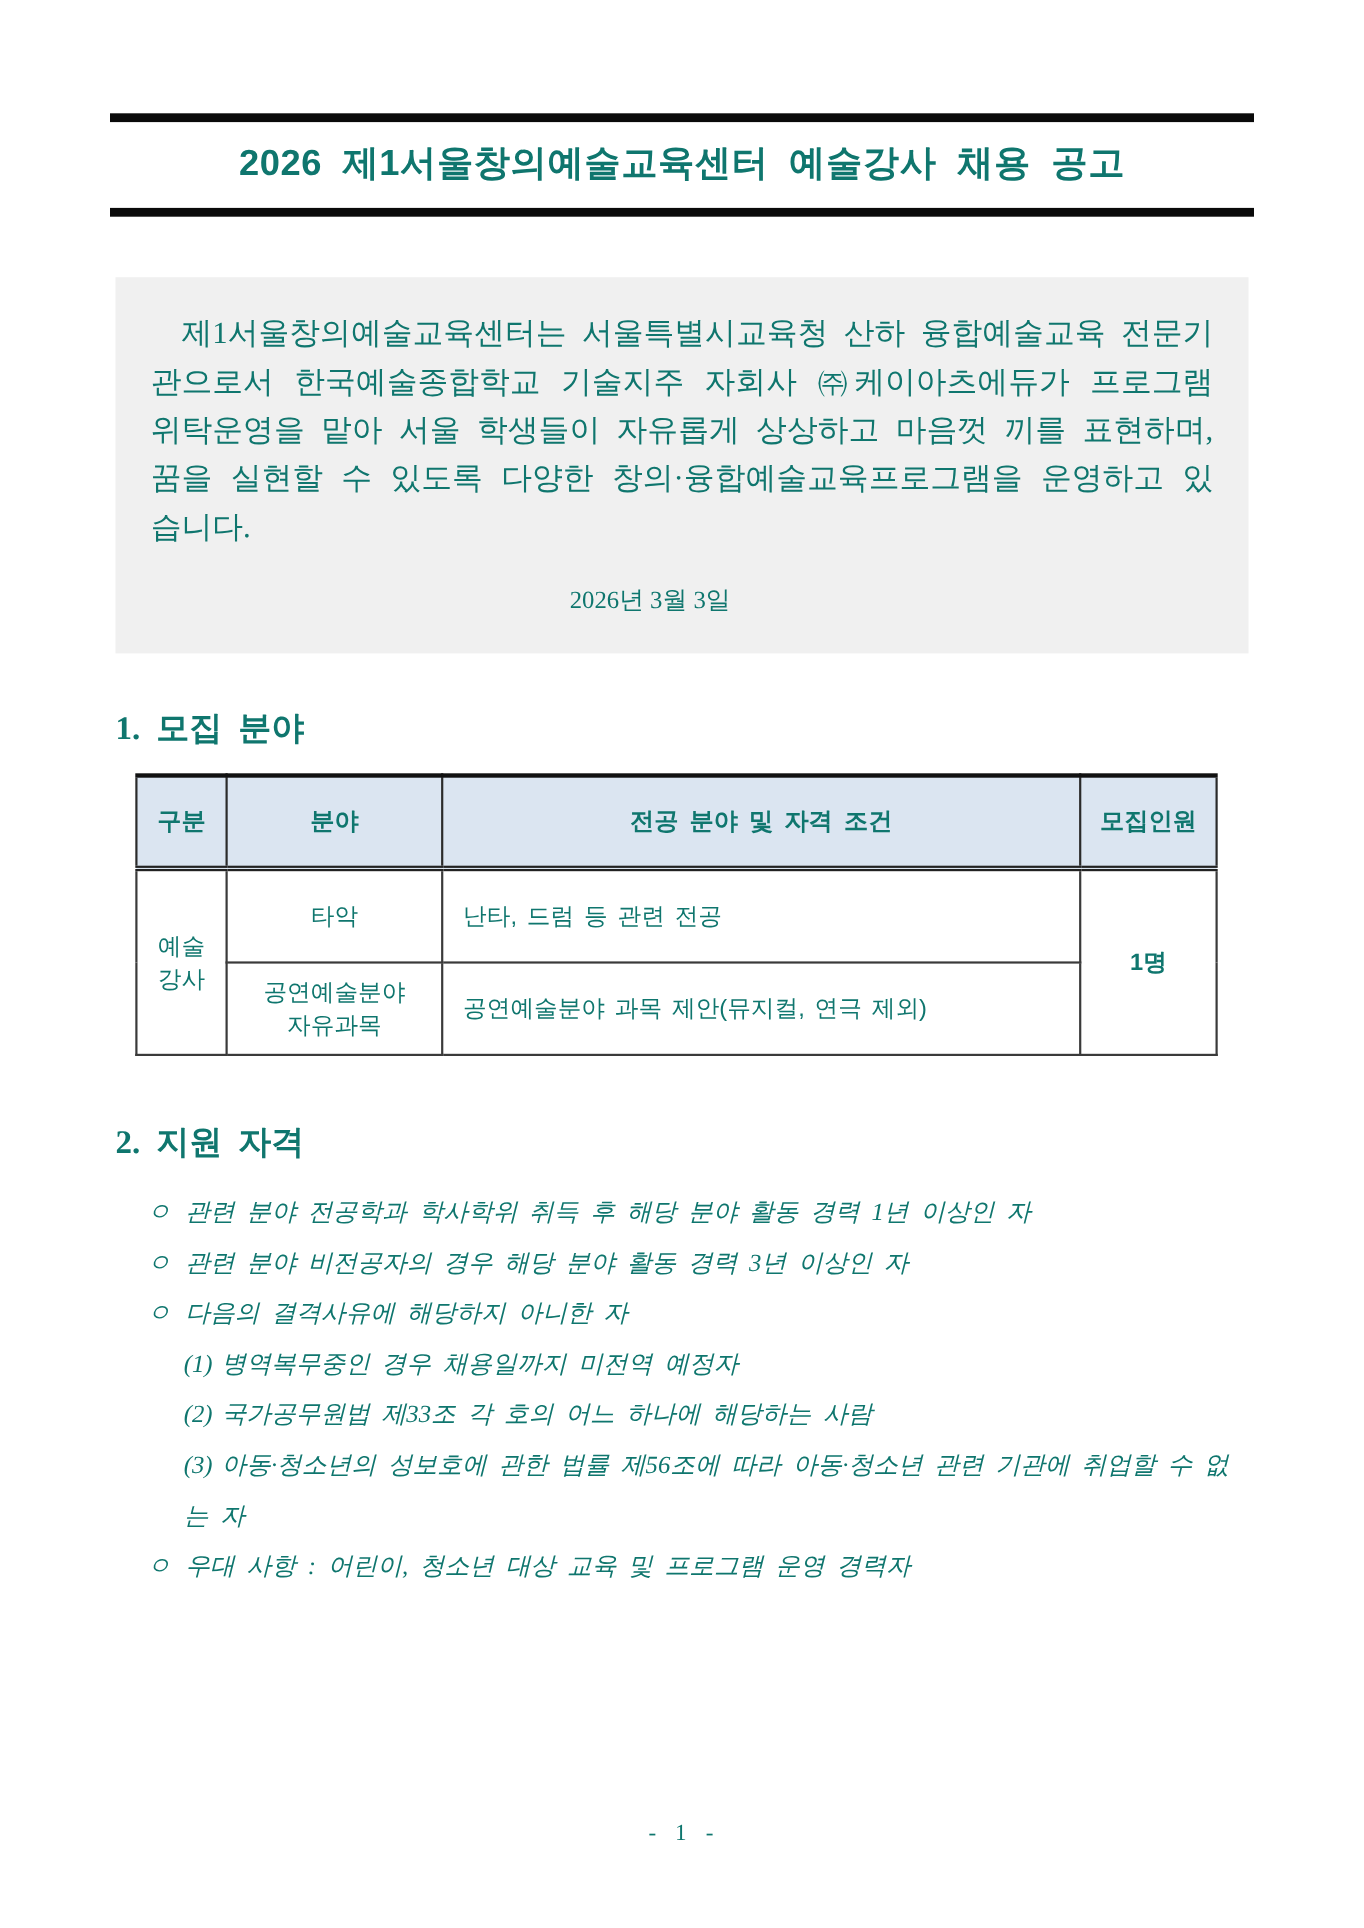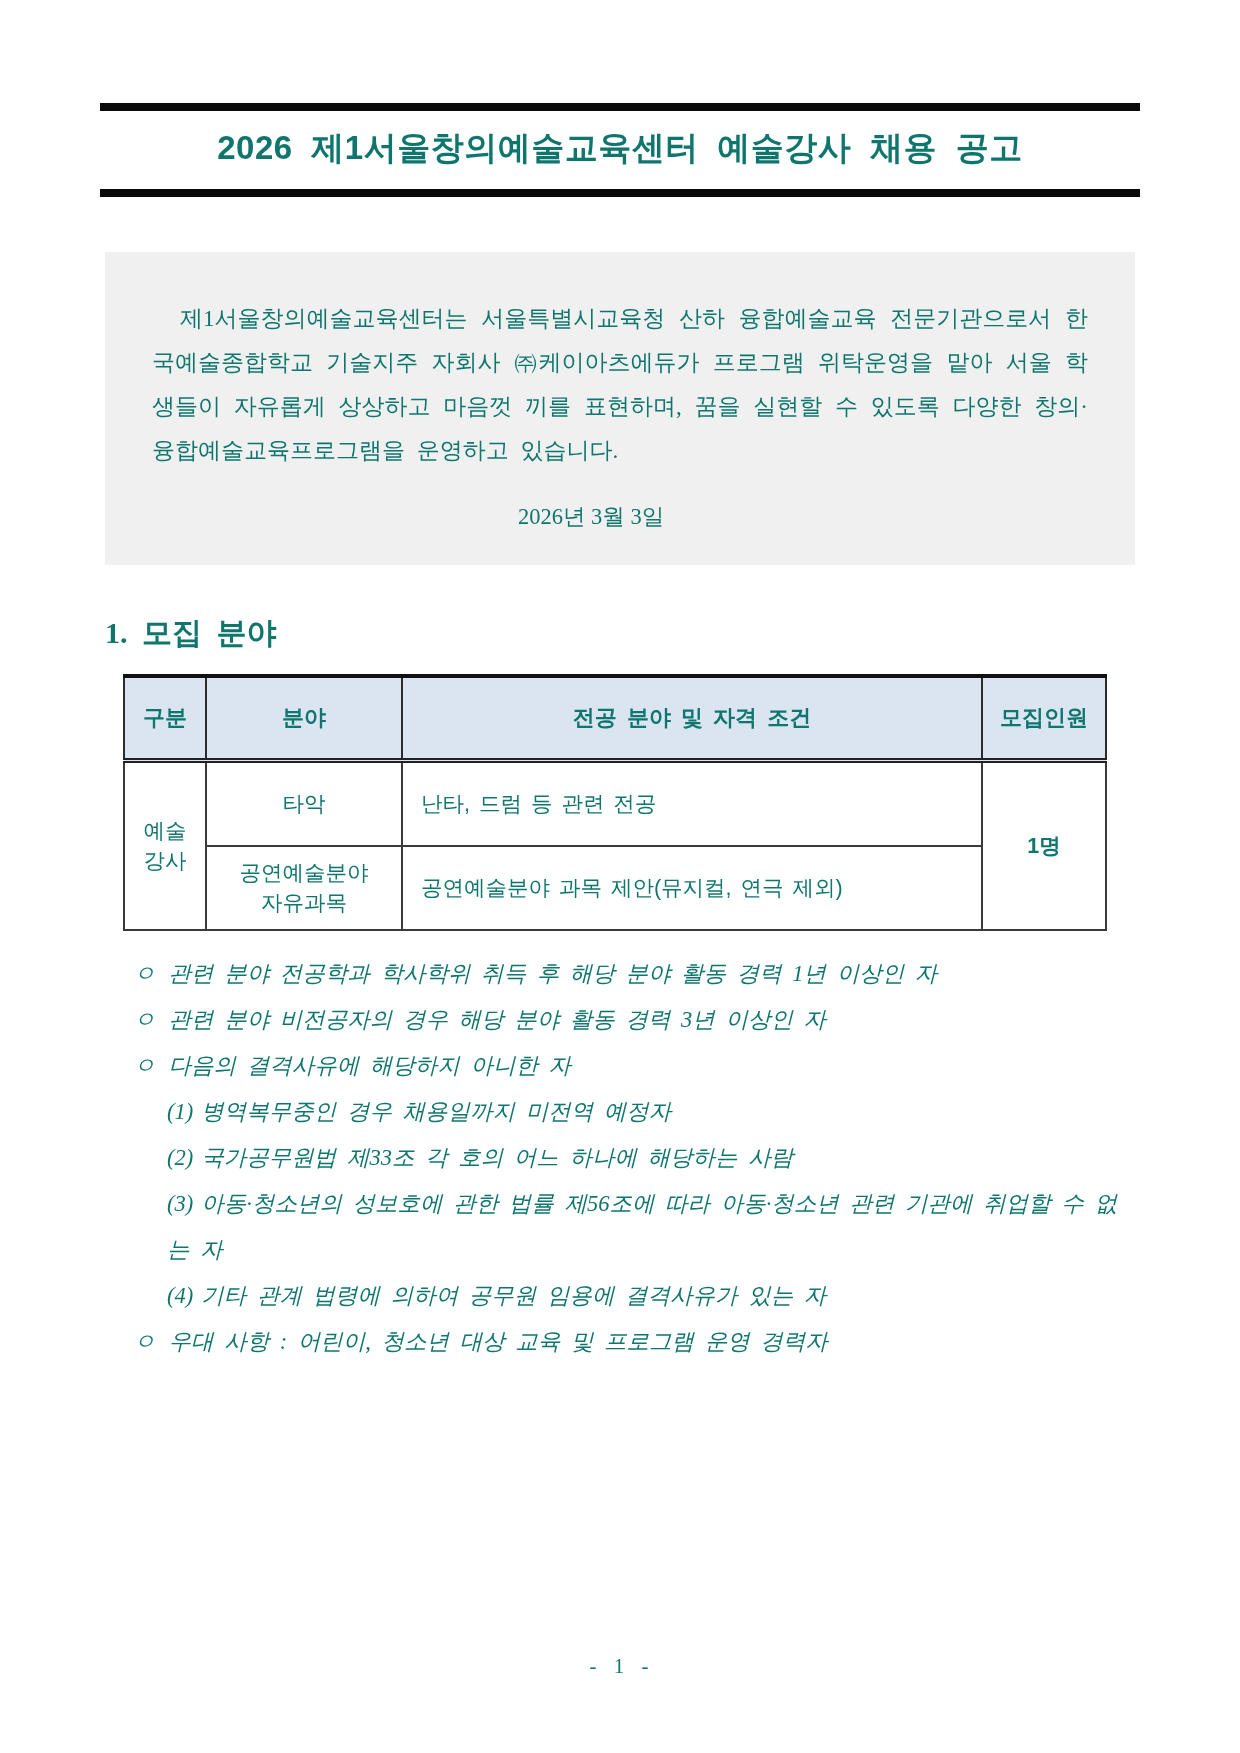--- a/index.html
+++ b/index.html
@@ -30,22 +30,22 @@
     padding: 15px 0 18px 0;
   }
 
   
   .intro-box {
     margin: 55px 105px 0 105px;
     background: #f0f0f0;
     padding: 30px 32px 26px 32px;
   }
   .intro-box p {
-    margin: 15px;
-    font-size: 23px;
+    margin: 0;
+    font-size: 28px;
     line-height: 44px;
     text-align: justify;
     word-break: break-all;
     word-spacing: 6px;
     text-indent: 28px;
   }
   .intro-box p.second { margin-top: 44px; }
   .intro-date {
     font-size: 22.5px;
     line-height: 44px;
@@ -168,43 +168,41 @@
         <td rowspan="2" class="count-cell">1명</td>
       </tr>
       <tr>
         <td>공연예술분야
 자유과목</td>
         <td class="req-cell">공연예술분야 과목 제안(뮤지컬, 연극 제외)</td>
       </tr>
     </tbody>
   </table>
 
+  <div class="section-heading second">2. 지원 자격</div>
 
   <div class="q-list">
     <div class="q-item lvl1">
       <span class="marker">ㅇ</span><span>관련 분야 전공학과 학사학위 취득 후 해당 분야 활동 경력 1년 이상인 자</span>
     </div>
     <div class="q-item lvl1">
       <span class="marker">ㅇ</span><span>관련 분야 비전공자의 경우 해당 분야 활동 경력 3년 이상인 자</span>
     </div>
     <div class="q-item lvl1">
       <span class="marker">ㅇ</span><span>다음의 결격사유에 해당하지 아니한 자</span>
     </div>
     <div class="q-item lvl2">
       <span class="marker">(1)</span><span>병역복무중인 경우 채용일까지 미전역 예정자</span>
     </div>
     <div class="q-item lvl2">
       <span class="marker">(2)</span><span>국가공무원법 제33조 각 호의 어느 하나에 해당하는 사람</span>
     </div>
     <div class="q-item lvl2">
       <span class="marker">(3)</span><span>아동·청소년의 성보호에 관한 법률 제56조에 따라 아동·청소년 관련 기관에 취업할 수 없는 자</span>
     </div>
-    <div class="q-item lvl2">
-      <span class="marker">(4)</span><span>기타 관계 법령에 의하여 공무원 임용에 결격사유가 있는 자</span>
-    </div>
     <div class="q-item lvl1">
       <span class="marker">ㅇ</span><span>우대 사항 : 어린이, 청소년 대상 교육 및 프로그램 운영 경력자</span>
     </div>
   </div>
 
   <div class="page-footer">- 1 -</div>
 
 </div>
 
 </body></html>

